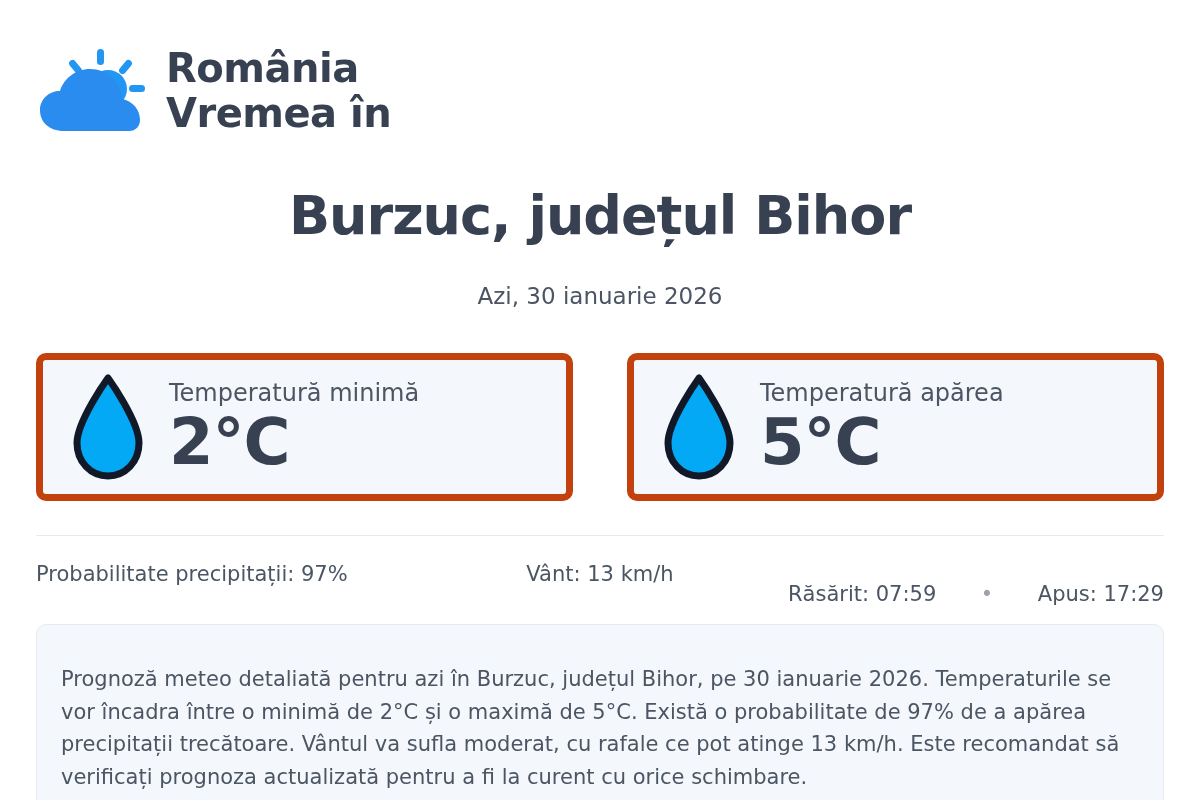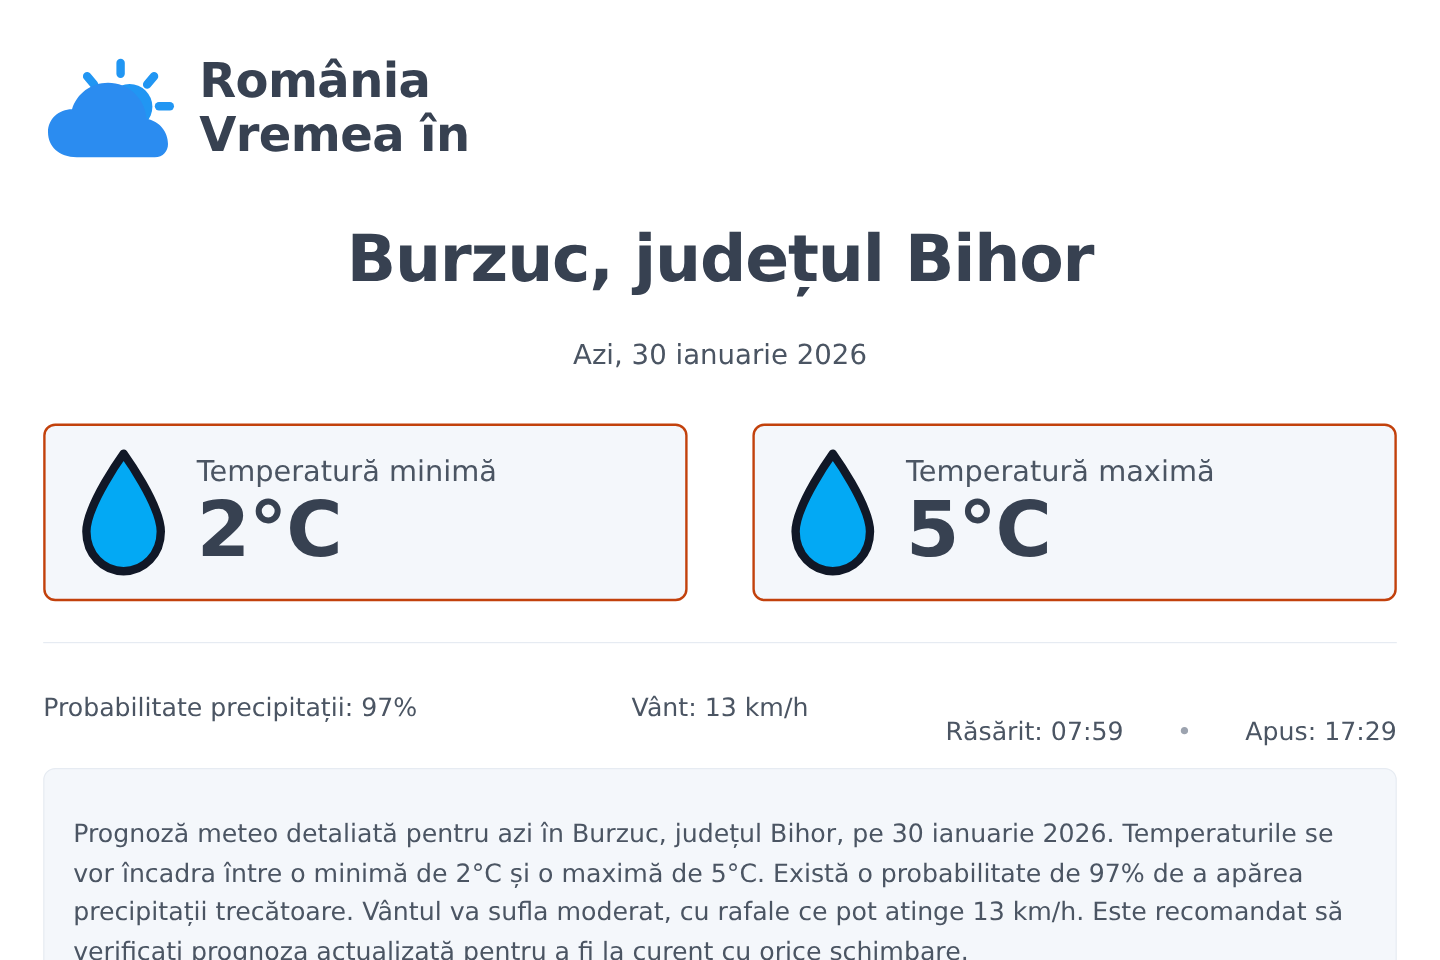--- a/index.html
+++ b/index.html
@@ -58,21 +58,21 @@
   
   .cards {
     display: flex;
     gap: 54px;
     margin-top: 44px;
   }
   .card {
     flex: 1 1 0;
     height: 148px;
     background: #f4f7fb;
-    border: 2px solid #c2410c;
+    border: 7px solid #c2410c;
     border-radius: 10px;
     display: flex;
     align-items: center;
     padding: 0 26px;
     gap: 22px;
   }
   .drop-icon {
     flex: 0 0 78px;
     width: 78px;
     height: 110px;
@@ -97,21 +97,21 @@
     line-height: 1.05;
     letter-spacing: -1px;
   }
 
   
   .stats {
     display: flex;
     align-items: center;
     margin-top: 34px;
     border-top: 1px solid #e6ebf2;
-    padding-top: 22px;
+    padding-top: 6px;
     font-size: 21px;
     color: #4b5563;
   }
   .stat-left   { flex: 1 1 0; text-align: left; }
   .stat-center { flex: 1 1 0; text-align: center; }
   .stat-right  { flex: 1 1 0; text-align: right; display: flex; justify-content: space-between; gap: 14px; margin-top: 40px; }
   .dot-sep { color: #9ca3af; }
 
   
   .description {
@@ -169,21 +169,21 @@
       </div>
     </div>
 
     <div class="card">
       <div class="drop-icon">
         <svg viewBox="0 0 78 108" width="78" height="108" xmlns="http://www.w3.org/2000/svg">
           <path d="M39 5 C39 5 8 48 8 70 C8 89 22 103 39 103 C56 103 70 89 70 70 C70 48 39 5 39 5 Z" fill="#03a9f4" stroke="#111827" stroke-width="7" stroke-linejoin="round"></path>
         </svg>
       </div>
       <div class="card-body">
-        <div class="card-label">Temperatură maximă</div>
+        <div class="card-label">Temperatură apărea</div>
         <div class="card-value">5°C</div>
       </div>
     </div>
 
   </div>
 
   <div class="stats">
     <div class="stat-left">Probabilitate precipitații: 97%</div>
     <div class="stat-center">Vânt: 13 km/h</div>
     <div class="stat-right">

